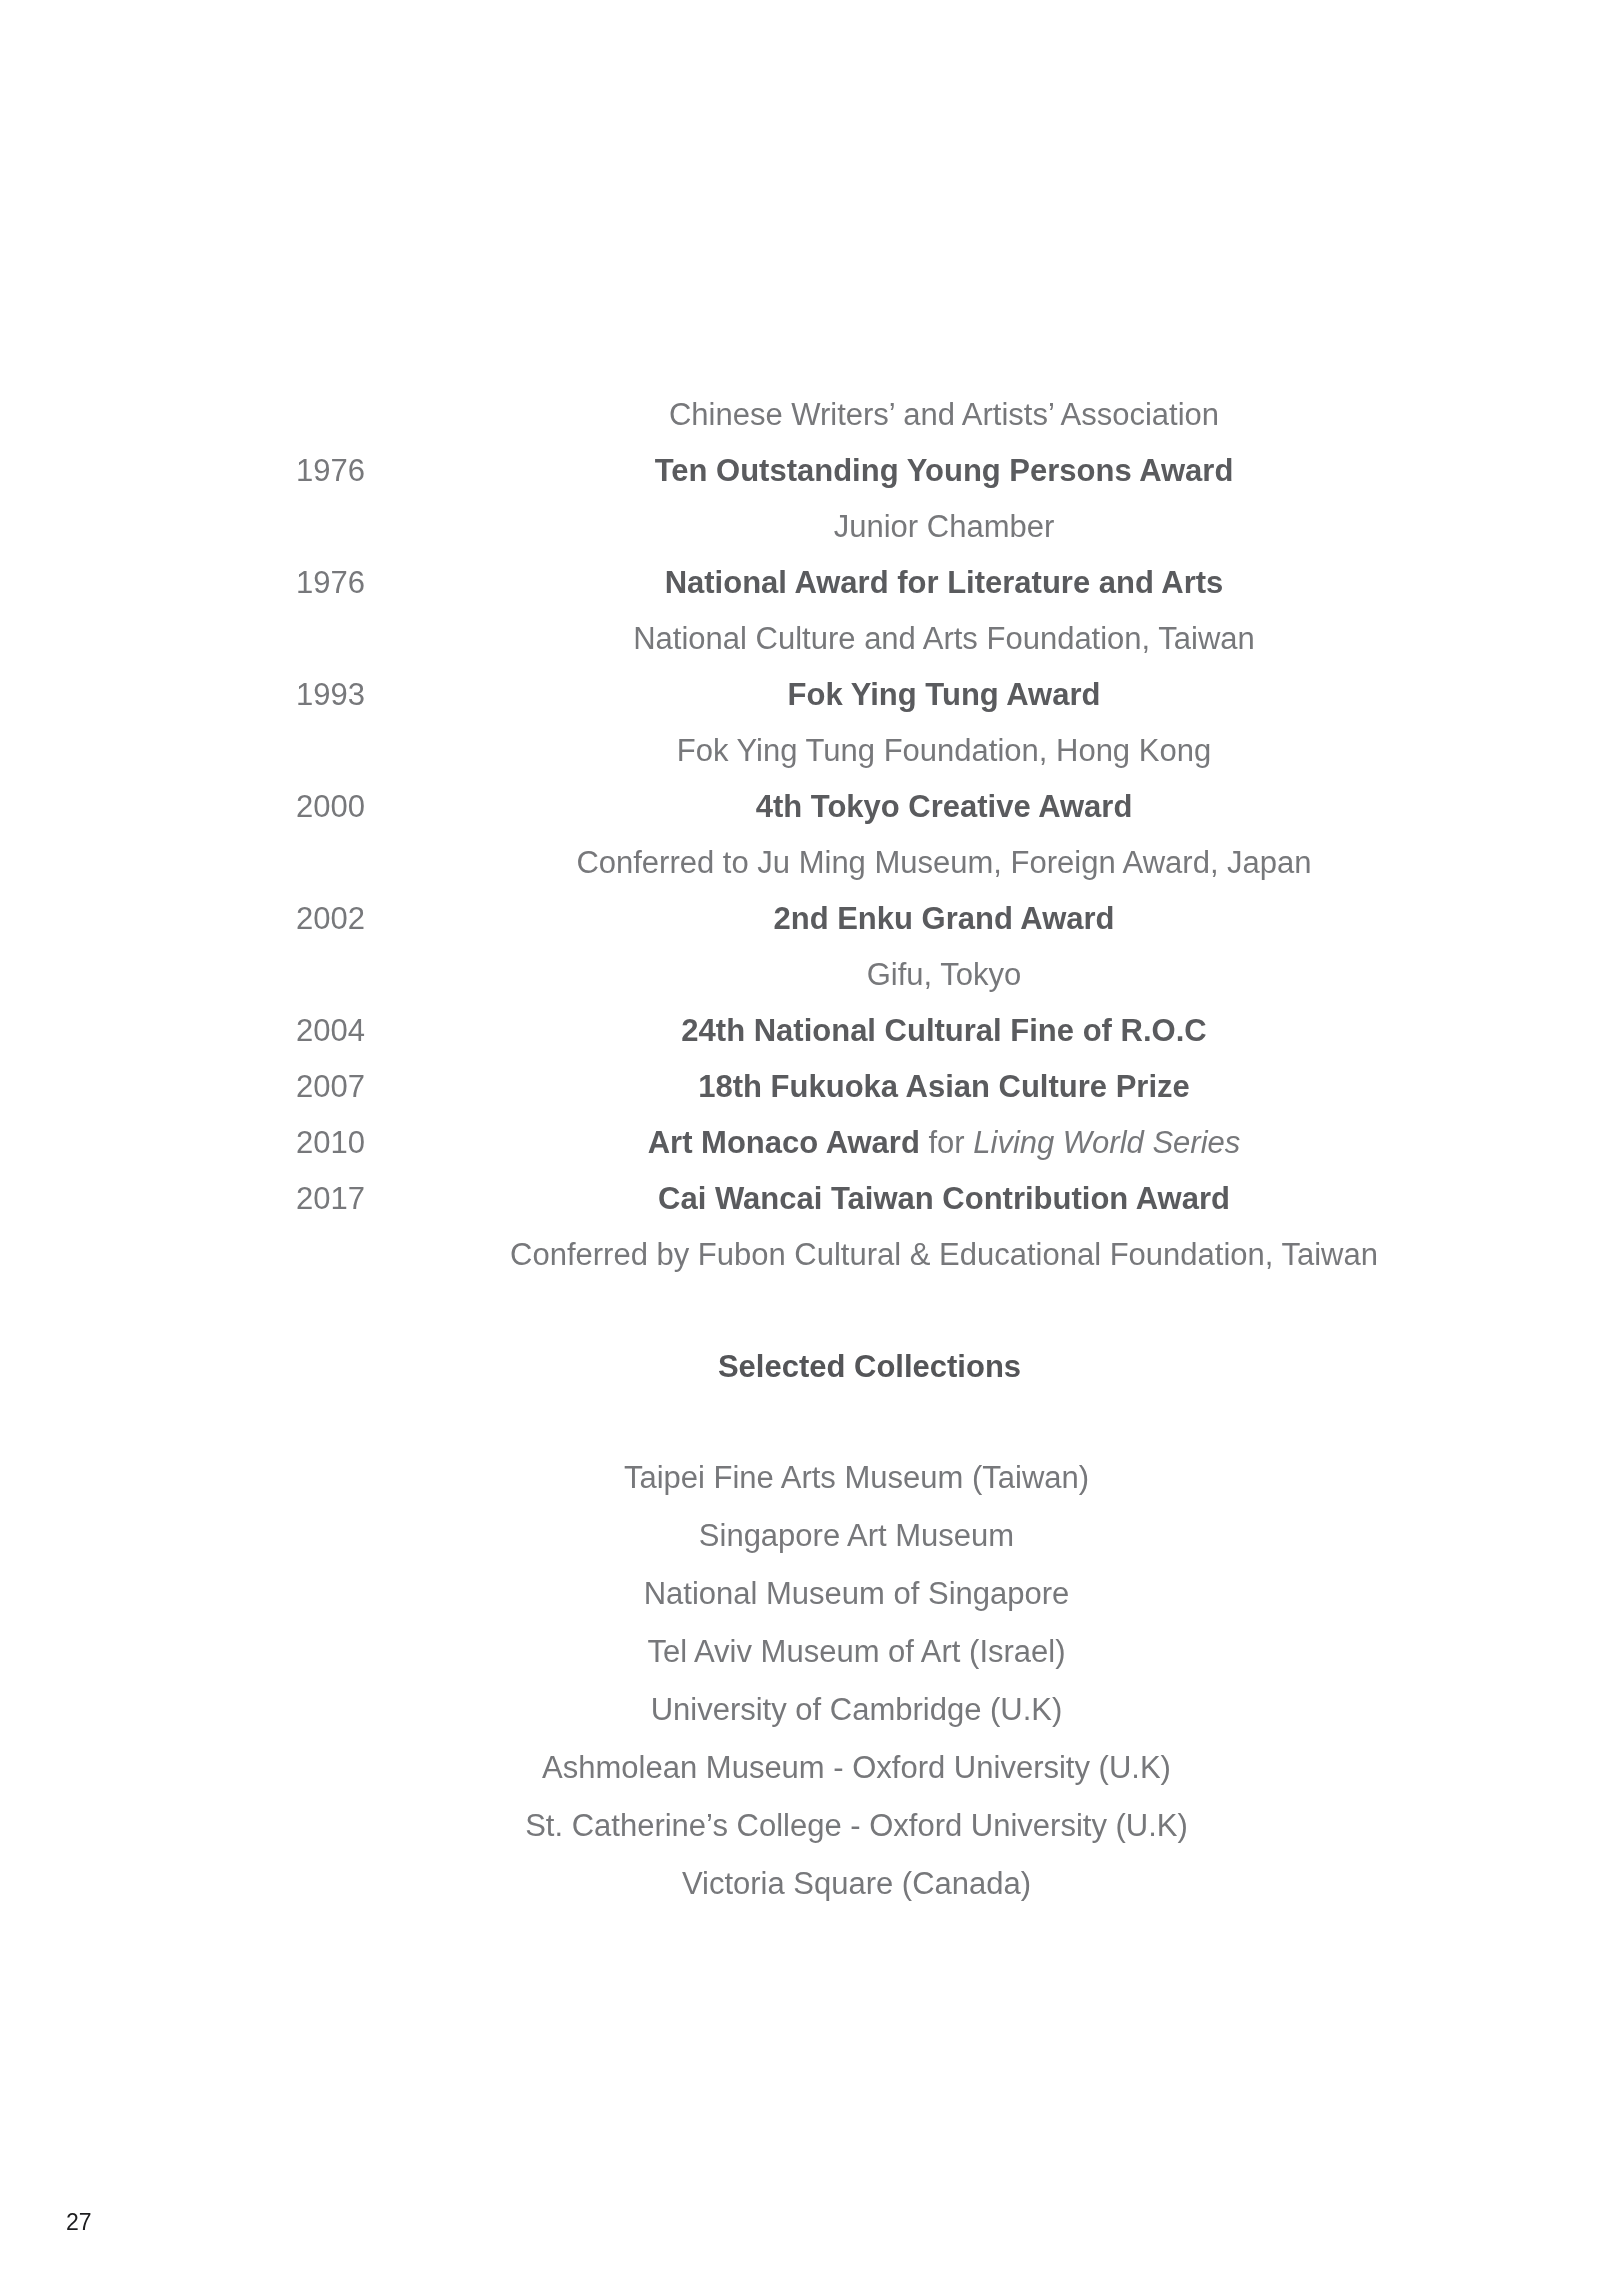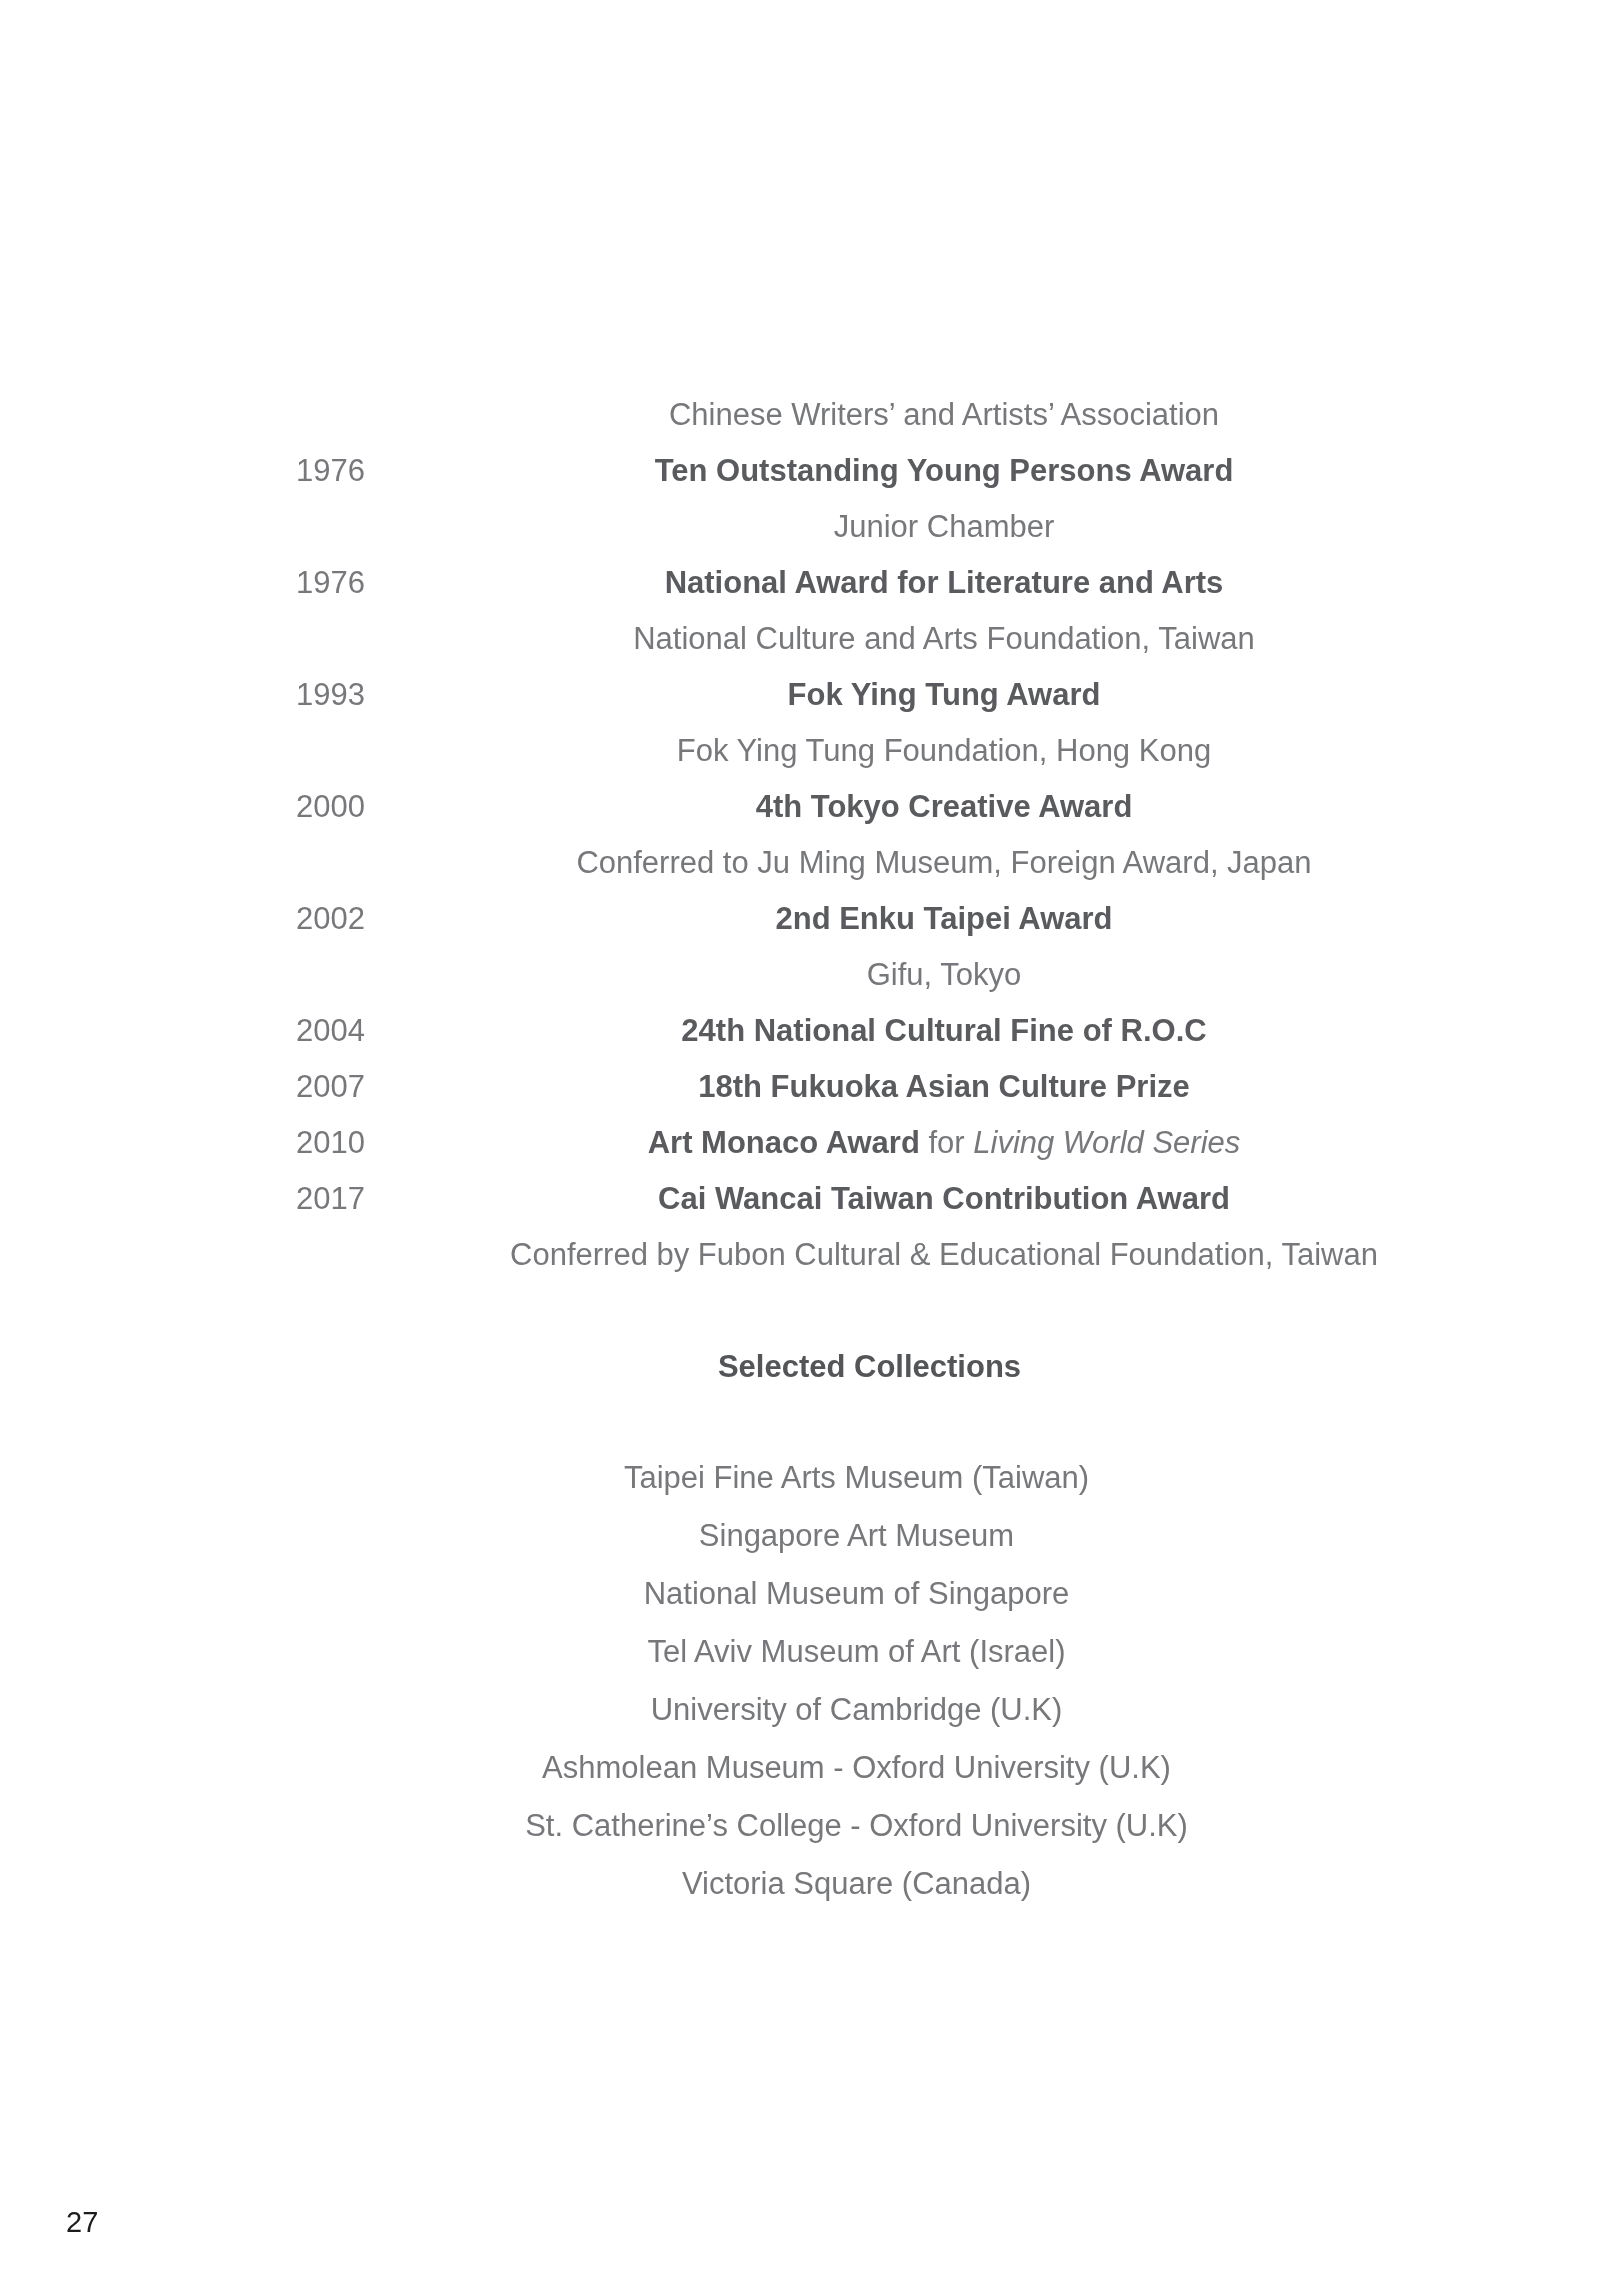--- a/index.html
+++ b/index.html
@@ -74,21 +74,21 @@
     font-weight: 400;
   }
   .collection-item {
     white-space: nowrap;
   }
   
   .page-number {
     position: absolute;
     left: 66px;
     top: 2194px;
-    font-size: 29px;
+    font-size: 23px;
     line-height: 56px;
     font-weight: 400;
     color: var(--pagenum, #1c1c1e);
   }
 </style>
 </head>
 <body>
 
 <div class="page">
   <div class="content">
@@ -125,21 +125,21 @@
         <div class="award-row">
           <span class="year">2000</span>
           <span class="text"><span class="seg-title">4th Tokyo Creative Award</span></span>
         </div>
         <div class="award-row">
           <span class="year"></span>
           <span class="text"><span class="seg-plain">Conferred to Ju Ming Museum, Foreign Award, Japan</span></span>
         </div>
         <div class="award-row">
           <span class="year">2002</span>
-          <span class="text"><span class="seg-title">2nd Enku Taipei Award</span></span>
+          <span class="text"><span class="seg-title">2nd Enku Grand Award</span></span>
         </div>
         <div class="award-row">
           <span class="year"></span>
           <span class="text"><span class="seg-plain">Gifu, Tokyo</span></span>
         </div>
         <div class="award-row">
           <span class="year">2004</span>
           <span class="text"><span class="seg-title">24th National Cultural Fine of R.O.C</span></span>
         </div>
         <div class="award-row">

